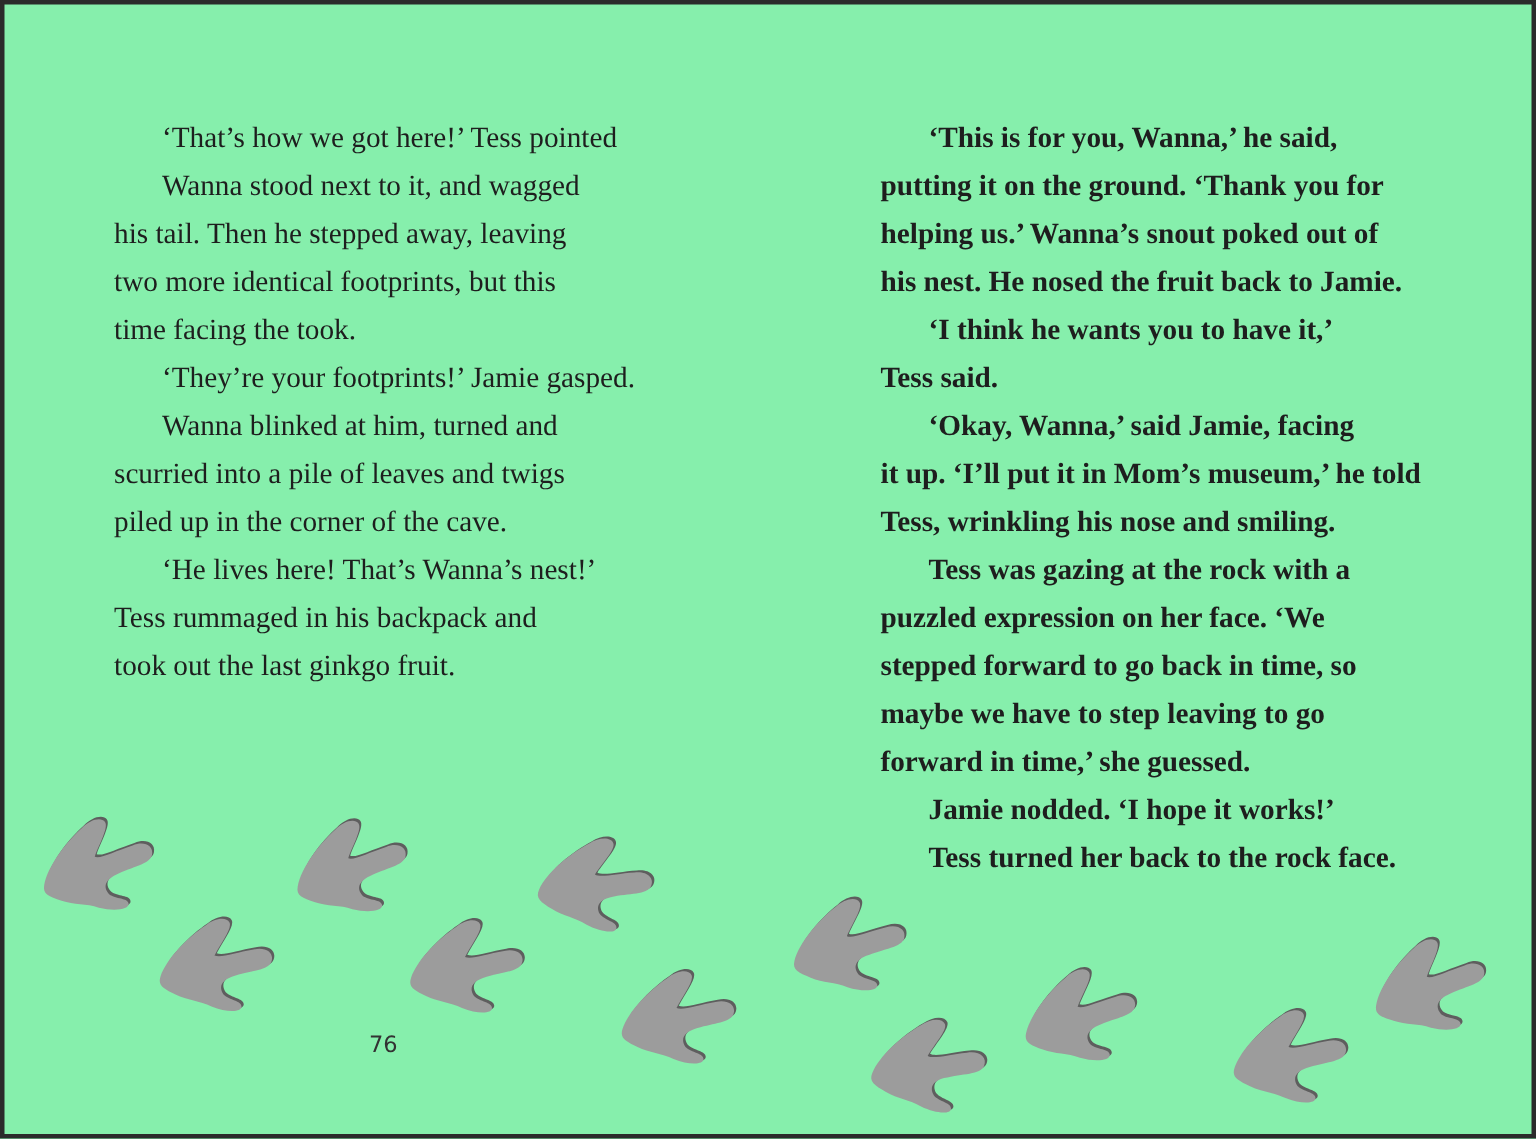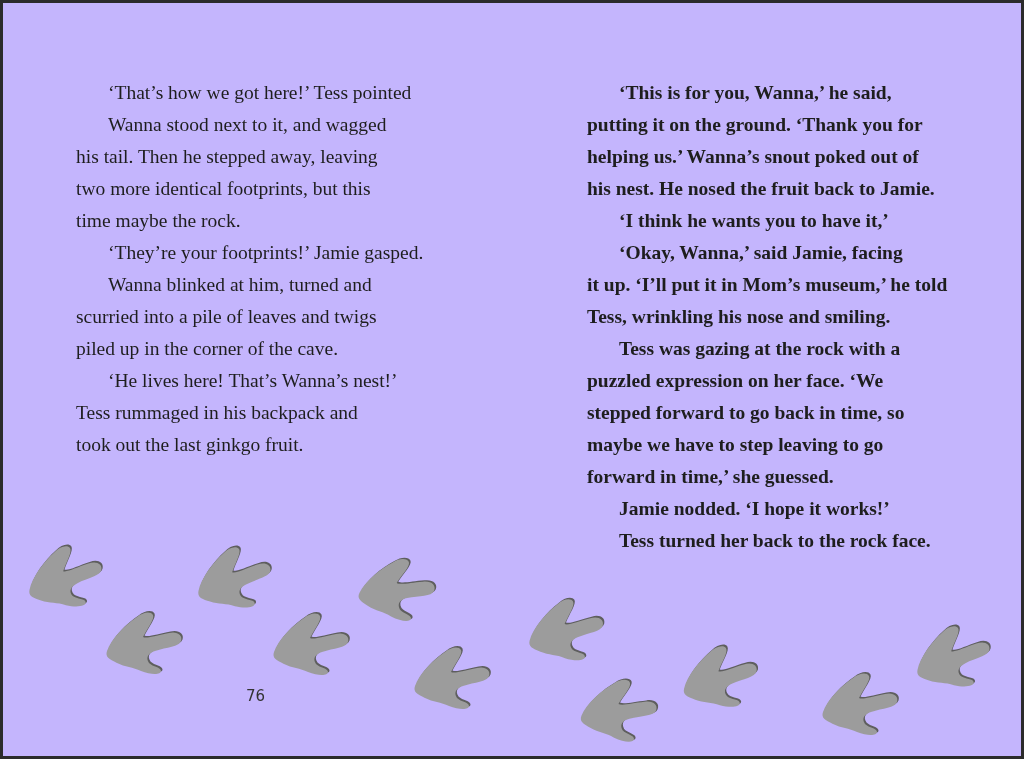--- a/index.html
+++ b/index.html
@@ -1,50 +1,51 @@
 <!DOCTYPE html>
 <html><head>
 <meta charset="utf-8">
 <style>
   html, body { margin:0; padding:0; }
   body { width:1024px; height:759px; background:#2b2b2b; position:relative; overflow:hidden; }
-  .page { position:absolute; left:3px; top:3px; width:1018px; height:753px; background:#c4b5fd; }
+  .page { position:absolute; left:3px; top:3px; width:1018px; height:753px; background:#86efac; }
   .col { position:absolute; top:74px; font-family:"Liberation Serif", "DejaVu Serif", serif; font-size:19.5px; color:#1e1e1e; }
   .col-left { left:73px; width:380px; }
   .col-right { left:584px; width:390px;font-weight:bold; }
   .line { height:32px; line-height:32px; white-space:nowrap; }
   .indent { padding-left:32px; }
   .page-number { position:absolute; left:243px; top:684px; font-family:"DejaVu Sans", sans-serif; font-size:15px; color:#333; }
   .footprint { position:absolute; width:82px; height:68px; }
   .footprint svg { width:100%; height:100%; display:block; }
 </style>
 </head>
 <body>
 
 <div class="page">
   <div class="col col-left" id="left-col">
       <div class="line indent">‘That’s how we got here!’ Tess pointed</div>
       <div class="line indent">Wanna stood next to it, and wagged</div>
       <div class="line">his tail. Then he stepped away, leaving</div>
       <div class="line">two more identical footprints, but this</div>
-      <div class="line">time maybe the rock.</div>
+      <div class="line">time facing the took.</div>
       <div class="line indent">‘They’re your footprints!’ Jamie gasped.</div>
       <div class="line indent">Wanna blinked at him, turned and</div>
       <div class="line">scurried into a pile of leaves and twigs</div>
       <div class="line">piled up in the corner of the cave.</div>
       <div class="line indent">‘He lives here! That’s Wanna’s nest!’</div>
       <div class="line">Tess rummaged in his backpack and</div>
       <div class="line">took out the last ginkgo fruit.</div>
     </div>
   <div class="col col-right" id="right-col">
       <div class="line indent">‘This is for you, Wanna,’ he said,</div>
       <div class="line">putting it on the ground. ‘Thank you for</div>
       <div class="line">helping us.’ Wanna’s snout poked out of</div>
       <div class="line">his nest. He nosed the fruit back to Jamie.</div>
       <div class="line indent">‘I think he wants you to have it,’</div>
+      <div class="line">Tess said.</div>
       <div class="line indent">‘Okay, Wanna,’ said Jamie, facing</div>
       <div class="line">it up. ‘I’ll put it in Mom’s museum,’ he told</div>
       <div class="line">Tess, wrinkling his nose and smiling.</div>
       <div class="line indent">Tess was gazing at the rock with a</div>
       <div class="line">puzzled expression on her face. ‘We</div>
       <div class="line">stepped forward to go back in time, so</div>
       <div class="line">maybe we have to step leaving to go</div>
       <div class="line">forward in time,’ she guessed.</div>
       <div class="line indent">Jamie nodded. ‘I hope it works!’</div>
       <div class="line indent">Tess turned her back to the rock face.</div>

